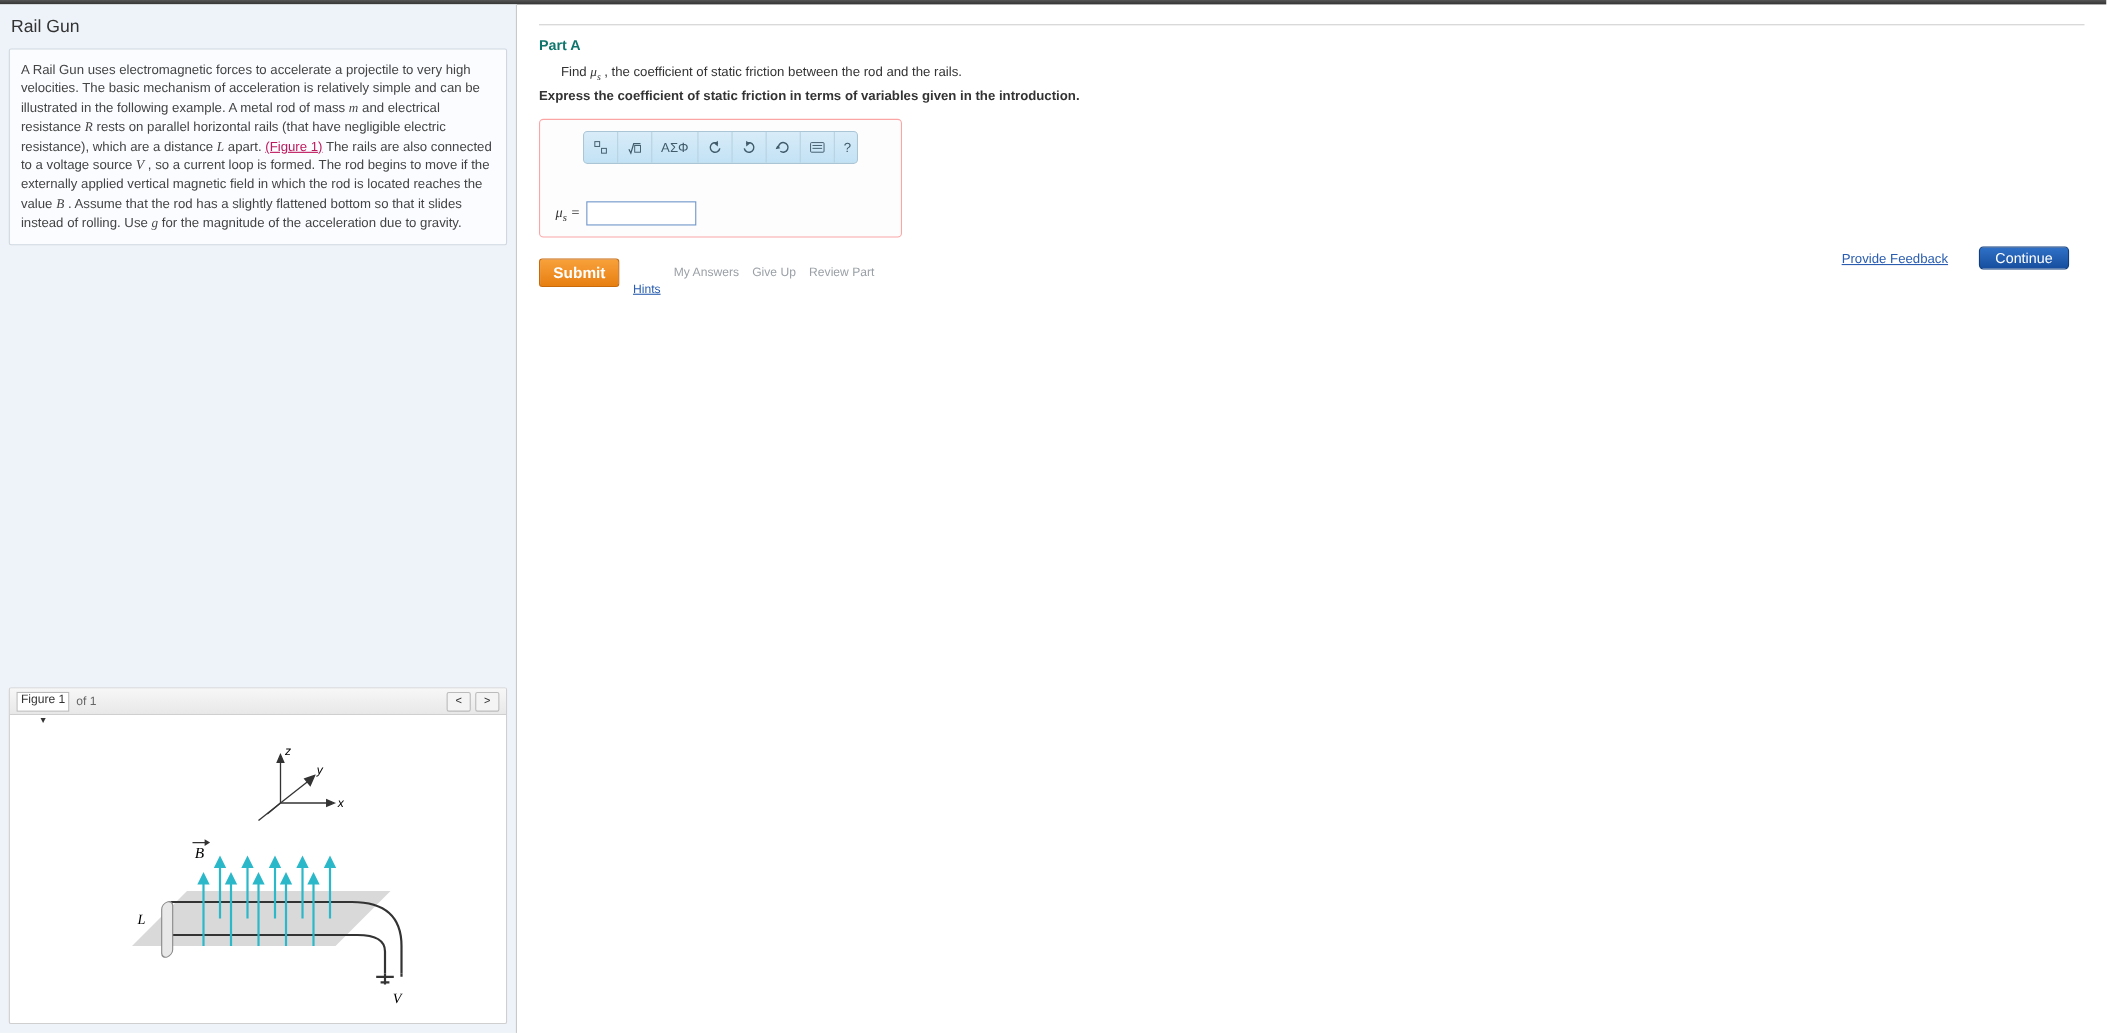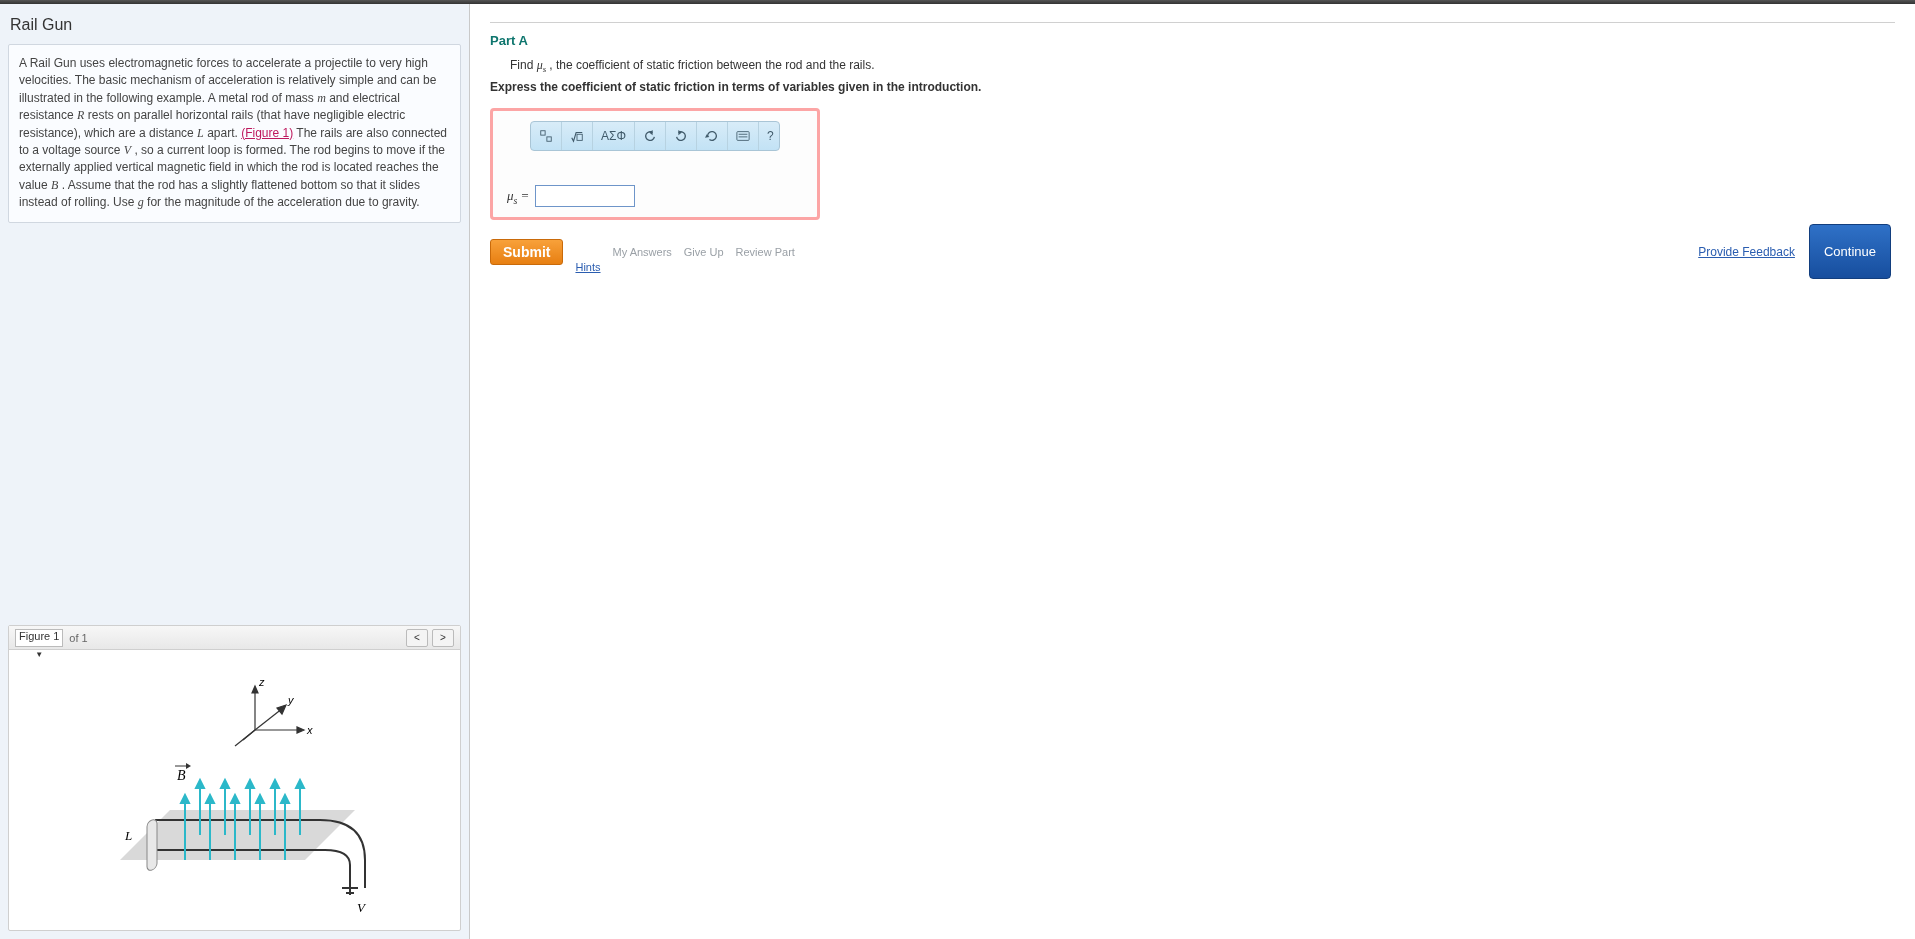--- a/index.html
+++ b/index.html
@@ -102,21 +102,21 @@
   .part-header {
     border-top: 1px solid #d0d0d0;
     padding-top: 10px;
     margin-bottom: 10px;
   }
   .part-title { font-weight: bold; font-size: 13px; color:#0f766e; }
   .prompt-line { margin: 6px 0 6px 20px; color:#333; }
   .instr { margin: 6px 0 14px 0; font-weight: bold; color:#333; }
   .answer-frame {
     width: 330px;
-    border: 3px solid #fca5a5;
+    border: 1px solid #fca5a5;
     border-radius: 4px;
     background: #fdfdfd;
     padding: 10px 10px 6px 10px;
   }
   .toolbar {
     width: 250px;
     height: 30px;
     background: linear-gradient(#d8ecf8,#c2e2f5);
     border: 1px solid #a9c5d6;
     border-radius: 4px;
@@ -181,40 +181,41 @@
     cursor: pointer;
   }
   .action-link.primary {
     color: #2a5db0;
     text-decoration: underline;
     font-weight: normal;
     margin-top: 31px;
   }
   .footer-row {
     position: absolute;
-    right: 24px;
+    right: 34px;
     top: 220px;
     display: flex;
     align-items: center;
     gap: 14px;
   }
   .feedback-link {
     color: #2a5db0;
     text-decoration: underline;
     font-size: 12px;
     cursor: pointer;
   }
   .continue-btn {
     background: linear-gradient(#2f71c7,#174e9e);
     border: 1px solid #123e7e;
     color: #fff;
     font-size: 13px;
-    padding: 19px 14px;
+    padding: 2px 14px;
     border-radius: 4px;
     cursor: pointer;
+    margin-left: 14px;
   }
   sub { font-size: 0.75em; }
 </style>
 </head>
 <body>
 
 <div class="topbar"></div>
 <div class="layout">
 
   <div class="left-pane">

